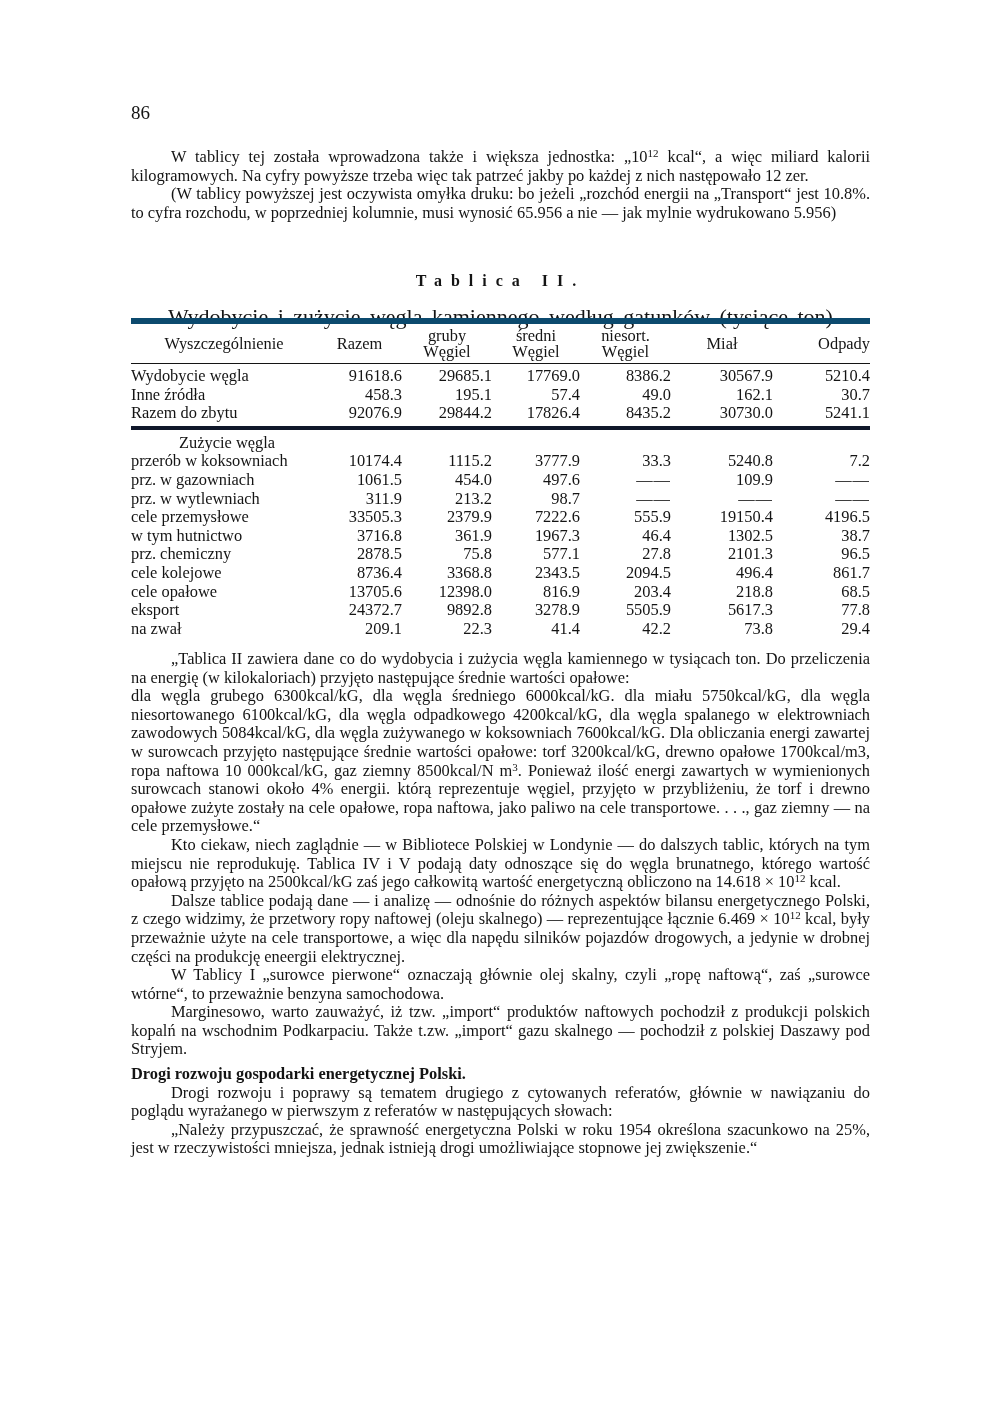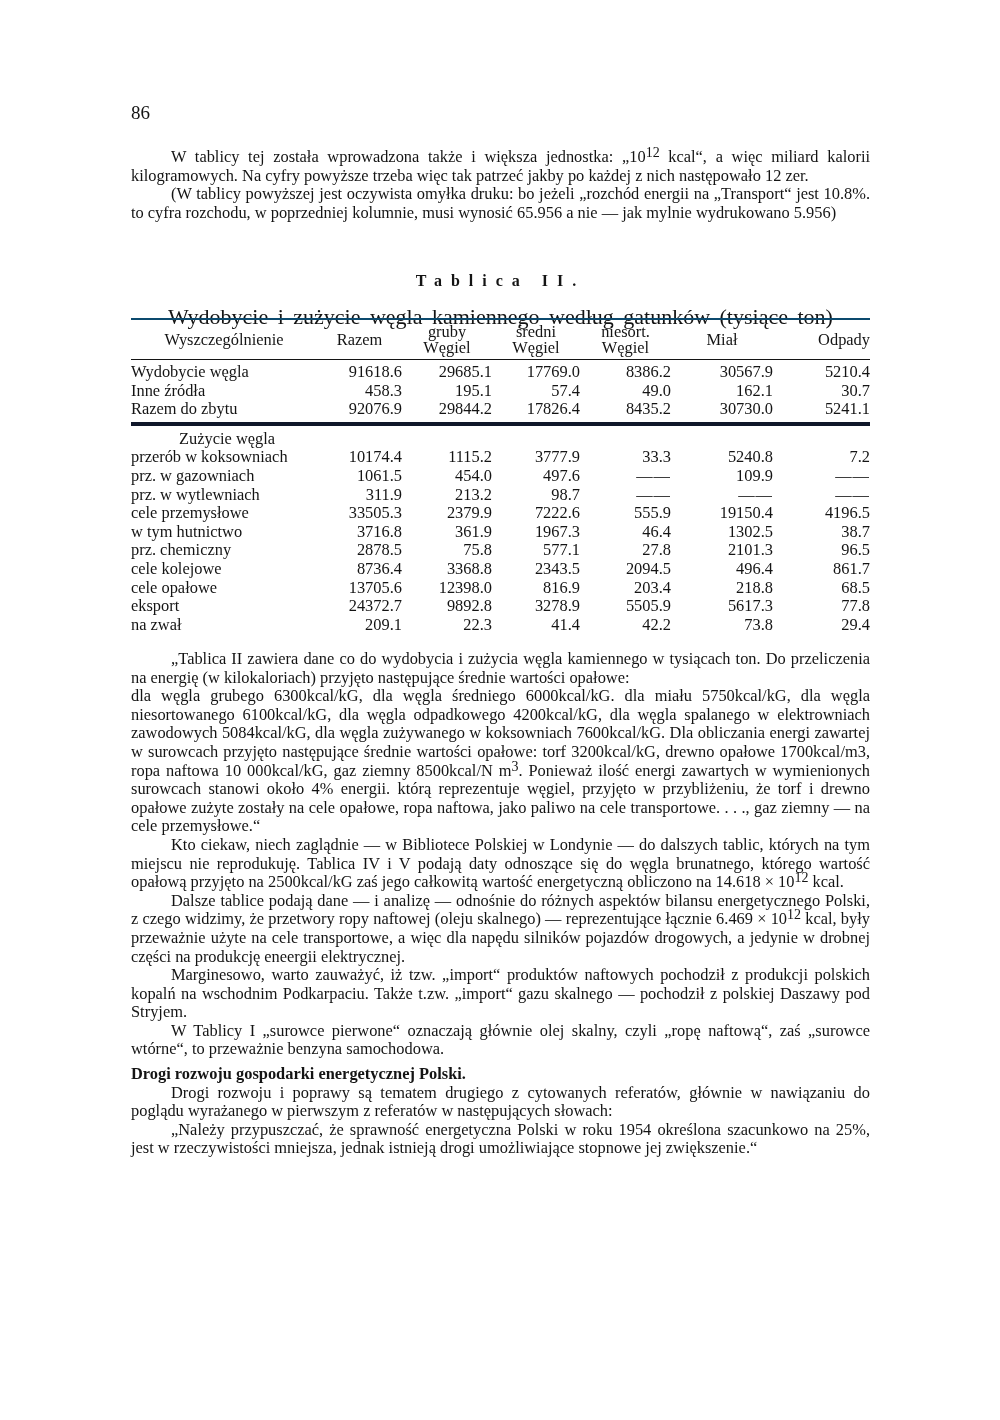--- a/index.html
+++ b/index.html
@@ -5,28 +5,28 @@
   html, body { margin: 0; padding: 0; background: #ffffff; }
   body {
     width: 1000px; height: 1420px; position: relative; overflow: hidden;
     font-family: "Liberation Serif", "DejaVu Serif", serif;
     color: #141414;
   }
   .page-number { position: absolute; left: 131px; top: 102px; font-size: 19px; }
   .text-block { position: absolute; left: 131px; width: 739px; font-size: 16.4px; line-height: 18.6px; text-align: justify; }
   .text-block p { margin: 0; }
   .text-block p.indent { text-indent: 40px; }
-  sup { font-size: 14px; vertical-align: 5px; line-height: 0; }
+  sup { font-size: 11px; vertical-align: 5px; line-height: 0; }
 
   .table-title { position: absolute; left: 131px; width: 739px; top: 272px; text-align: center; font-size: 16px; font-weight: bold; letter-spacing: 9px; }
   .table-caption { position: absolute; left: 131px; width: 739px; top: 304px; text-align: center; font-size: 22px; word-spacing: 4px; }
 
   .coal-table { position: absolute; left: 131px; top: 318px; width: 739px; border-collapse: collapse; font-size: 16.4px; line-height: 18.6px; }
   .coal-table th { font-weight: normal; line-height: 16px; padding: 4px 0 3px 0; vertical-align: middle; }
-  .coal-table thead tr th { border-top: 2px solid #0c4a6e; border-bottom: 1.5px solid #141414; }
+  .coal-table thead tr th { border-top: 6px solid #0c4a6e; border-bottom: 1.5px solid #141414; }
   .coal-table td { padding: 0; white-space: nowrap; }
   .coal-table td.num { text-align: right; }
   .coal-table .c0 { width: 186px; text-align: left; }
   .coal-table .c1 { width: 85px; }
   .coal-table .c2 { width: 90px; }
   .coal-table .c3 { width: 88px; }
   .coal-table .c4 { width: 91px; margin-top: 40px; }
   .coal-table .c5 { width: 102px; }
   .coal-table .c6 { width: 97px; }
   .coal-table th.c0 { text-align: center; }
@@ -186,18 +186,18 @@
       <td class="c6 num">29.4</td>
     </tr>
   </tbody>
 </table>
 
 <div class="text-block" style="top:650px;">
   <p class="indent">„Tablica II zawiera dane co do wydobycia i zużycia węgla kamiennego w tysiącach ton. Do przeliczenia na energię (w kilokaloriach) przyjęto następujące średnie wartości opałowe:</p>
   <p><span>dla węgla grubego 6300kcal/kG, dla węgla średniego 6000kcal/kG. dla miału 5750kcal/kG, dla węgla niesortowanego 6100kcal/kG, dla węgla odpadkowego 4200kcal/kG, dla węgla spalanego w elektrowniach zawodowych 5084kcal/kG, dla węgla zużywanego w koksowniach 7600kcal/kG. Dla obliczania energi zawartej w surowcach przyjęto następujące średnie wartości opałowe: torf 3200kcal/kG, drewno opałowe 1700kcal/m3, ropa naftowa 10 000kcal/kG, gaz ziemny 8500kcal/N m</span><sup>3</sup><span>. Ponieważ ilość energi zawartych w wymienionych surowcach stanowi około 4% energii. którą reprezentuje węgiel, przyjęto w przybliżeniu, że torf i drewno opałowe zużyte zostały na cele opałowe, ropa naftowa, jako paliwo na cele transportowe. . . ., gaz ziemny — na cele przemysłowe.“</span></p>
   <p class="indent"><span>Kto ciekaw, niech zaglądnie — w Bibliotece Polskiej w Londynie — do dalszych tablic, których na tym miejscu nie reprodukuję. Tablica IV i V podają daty odnoszące się do węgla brunatnego, którego wartość opałową przyjęto na 2500kcal/kG zaś jego całkowitą wartość energetyczną obliczono na 14.618 × 10</span><sup>12</sup><span> kcal.</span></p>
   <p class="indent"><span>Dalsze tablice podają dane — i analizę — odnośnie do różnych aspektów bilansu energetycznego Polski, z czego widzimy, że przetwory ropy naftowej (oleju skalnego) — reprezentujące łącznie 6.469 × 10</span><sup>12</sup><span> kcal, były przeważnie użyte na cele transportowe, a więc dla napędu silników pojazdów drogowych, a jedynie w drobnej części na produkcję eneergii elektrycznej.</span></p>
+  <p class="indent">W Tablicy I „surowce pierwone“ oznaczają głównie olej skalny, czyli „ropę naftową“, zaś „surowce wtórne“, to przeważnie benzyna samochodowa.</p>
   <p class="indent">Marginesowo, warto zauważyć, iż tzw. „import“ produktów naftowych pochodził z produkcji polskich kopalń na wschodnim Podkarpaciu. Także t.zw. „import“ gazu skalnego — pochodził z polskiej Daszawy pod Stryjem.</p>
-  <p class="indent">W Tablicy I „surowce pierwone“ oznaczają głównie olej skalny, czyli „ropę naftową“, zaś „surowce wtórne“, to przeważnie benzyna samochodowa.</p>
   <p class="heading-bold" style="margin-top:6px;">Drogi rozwoju gospodarki energetycznej Polski.</p>
   <p class="indent">Drogi rozwoju i poprawy są tematem drugiego z cytowanych referatów, głównie w nawiązaniu do poglądu wyrażanego w pierwszym z referatów w następujących słowach:</p>
   <p class="indent">„Należy przypuszczać, że sprawność energetyczna Polski w roku 1954 określona szacunkowo na 25%, jest w rzeczywistości mniejsza, jednak istnieją drogi umożliwiające stopnowe jej zwiększenie.“</p>
 </div>
 
 </body></html>

